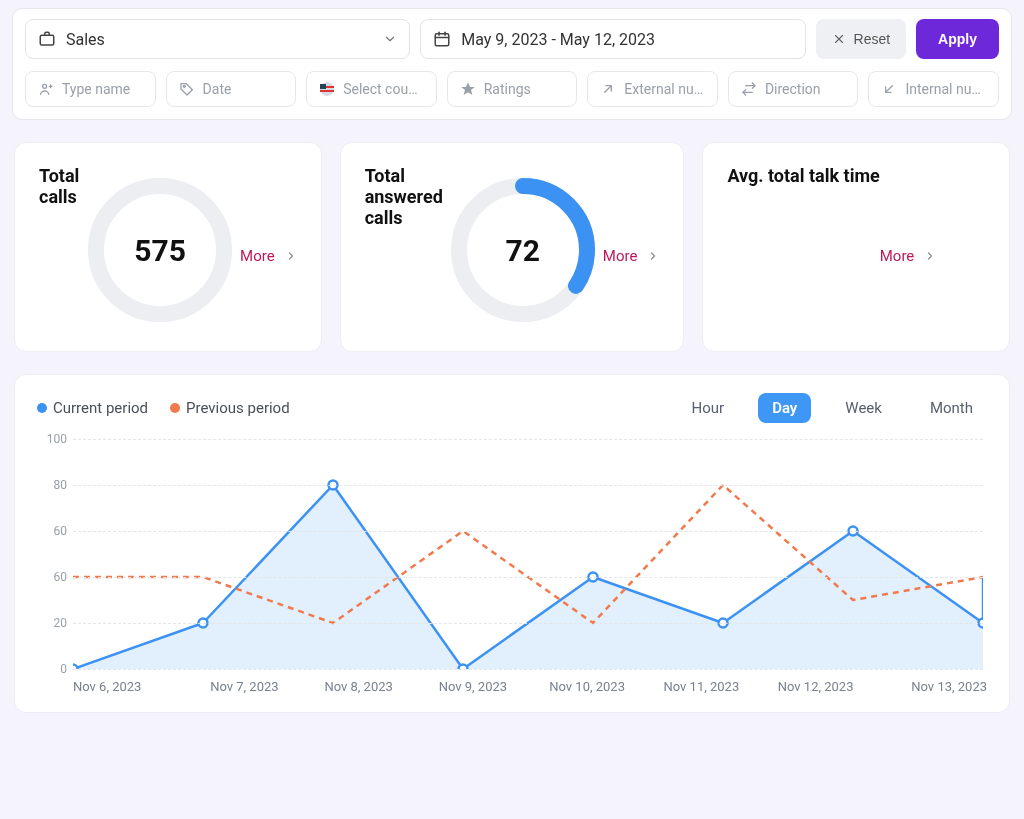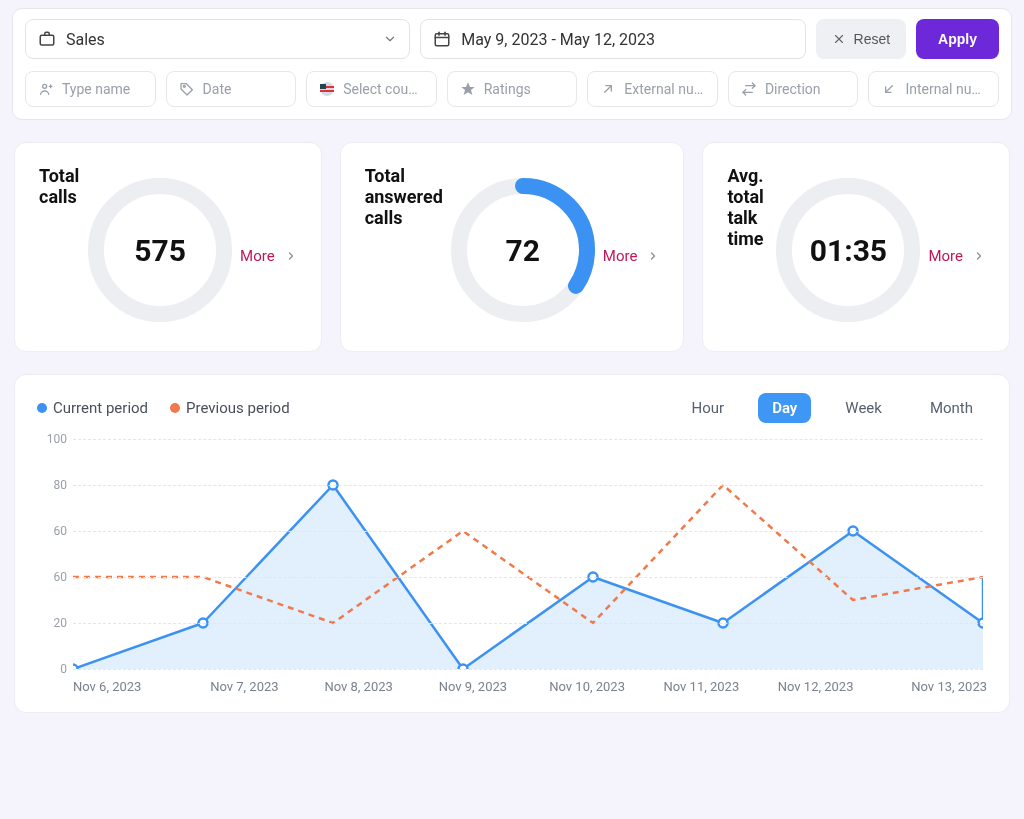--- a/index.html
+++ b/index.html
@@ -414,28 +414,20 @@
       <span class="ico">
         <svg width="12" height="12" viewBox="0 0 24 24" fill="none" stroke="#8a8f98" stroke-width="2.5" stroke-linecap="round" stroke-linejoin="round">
             <polyline points="9 18 15 12 9 6"></polyline>
           </svg>
       </span>
     </div>
   </div>
 
   <div class="card">
     <h3>Avg. total talk time</h3>
-    <div class="gauge-wrap">
-      <div class="gauge">
-        <svg viewBox="0 0 160 160">
-          <circle class="bg" cx="80" cy="80" r="64"></circle>
-        </svg>
-        <div class="val">01:35</div>
-      </div>
-    </div>
     <div class="more-row">
       <span>More</span>
       <span class="ico">
         <svg width="12" height="12" viewBox="0 0 24 24" fill="none" stroke="#8a8f98" stroke-width="2.5" stroke-linecap="round" stroke-linejoin="round">
             <polyline points="9 18 15 12 9 6"></polyline>
           </svg>
       </span>
     </div>
   </div>
 

